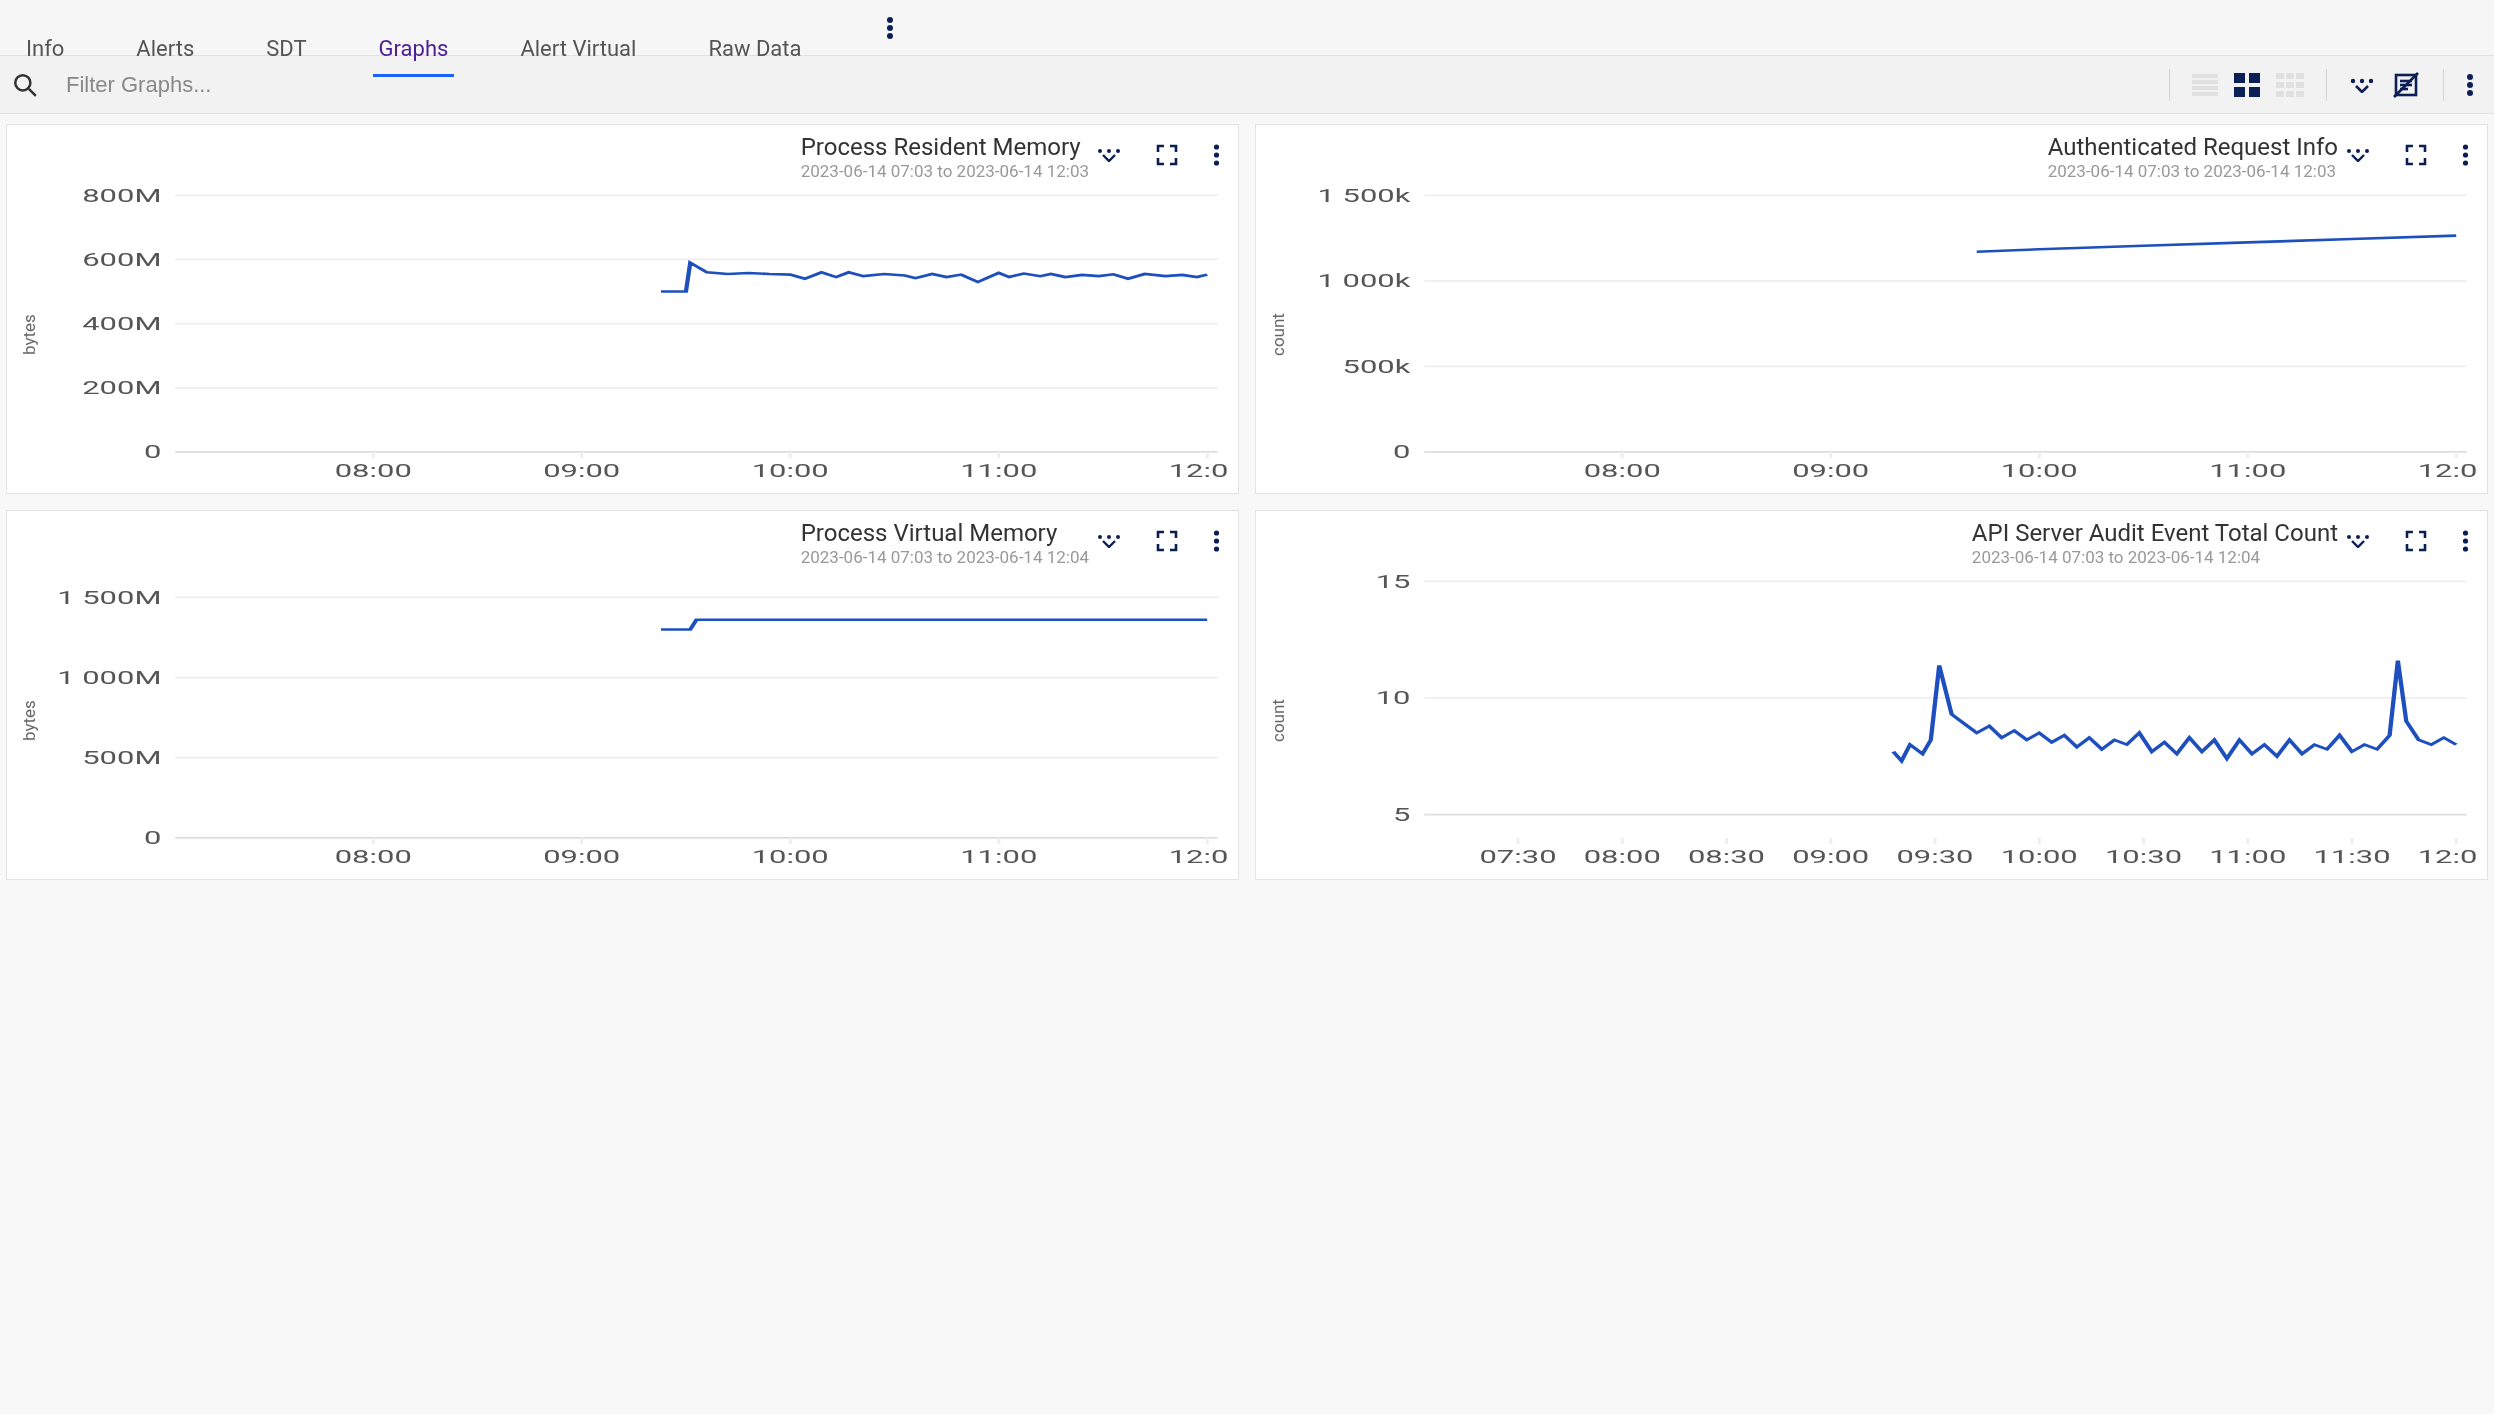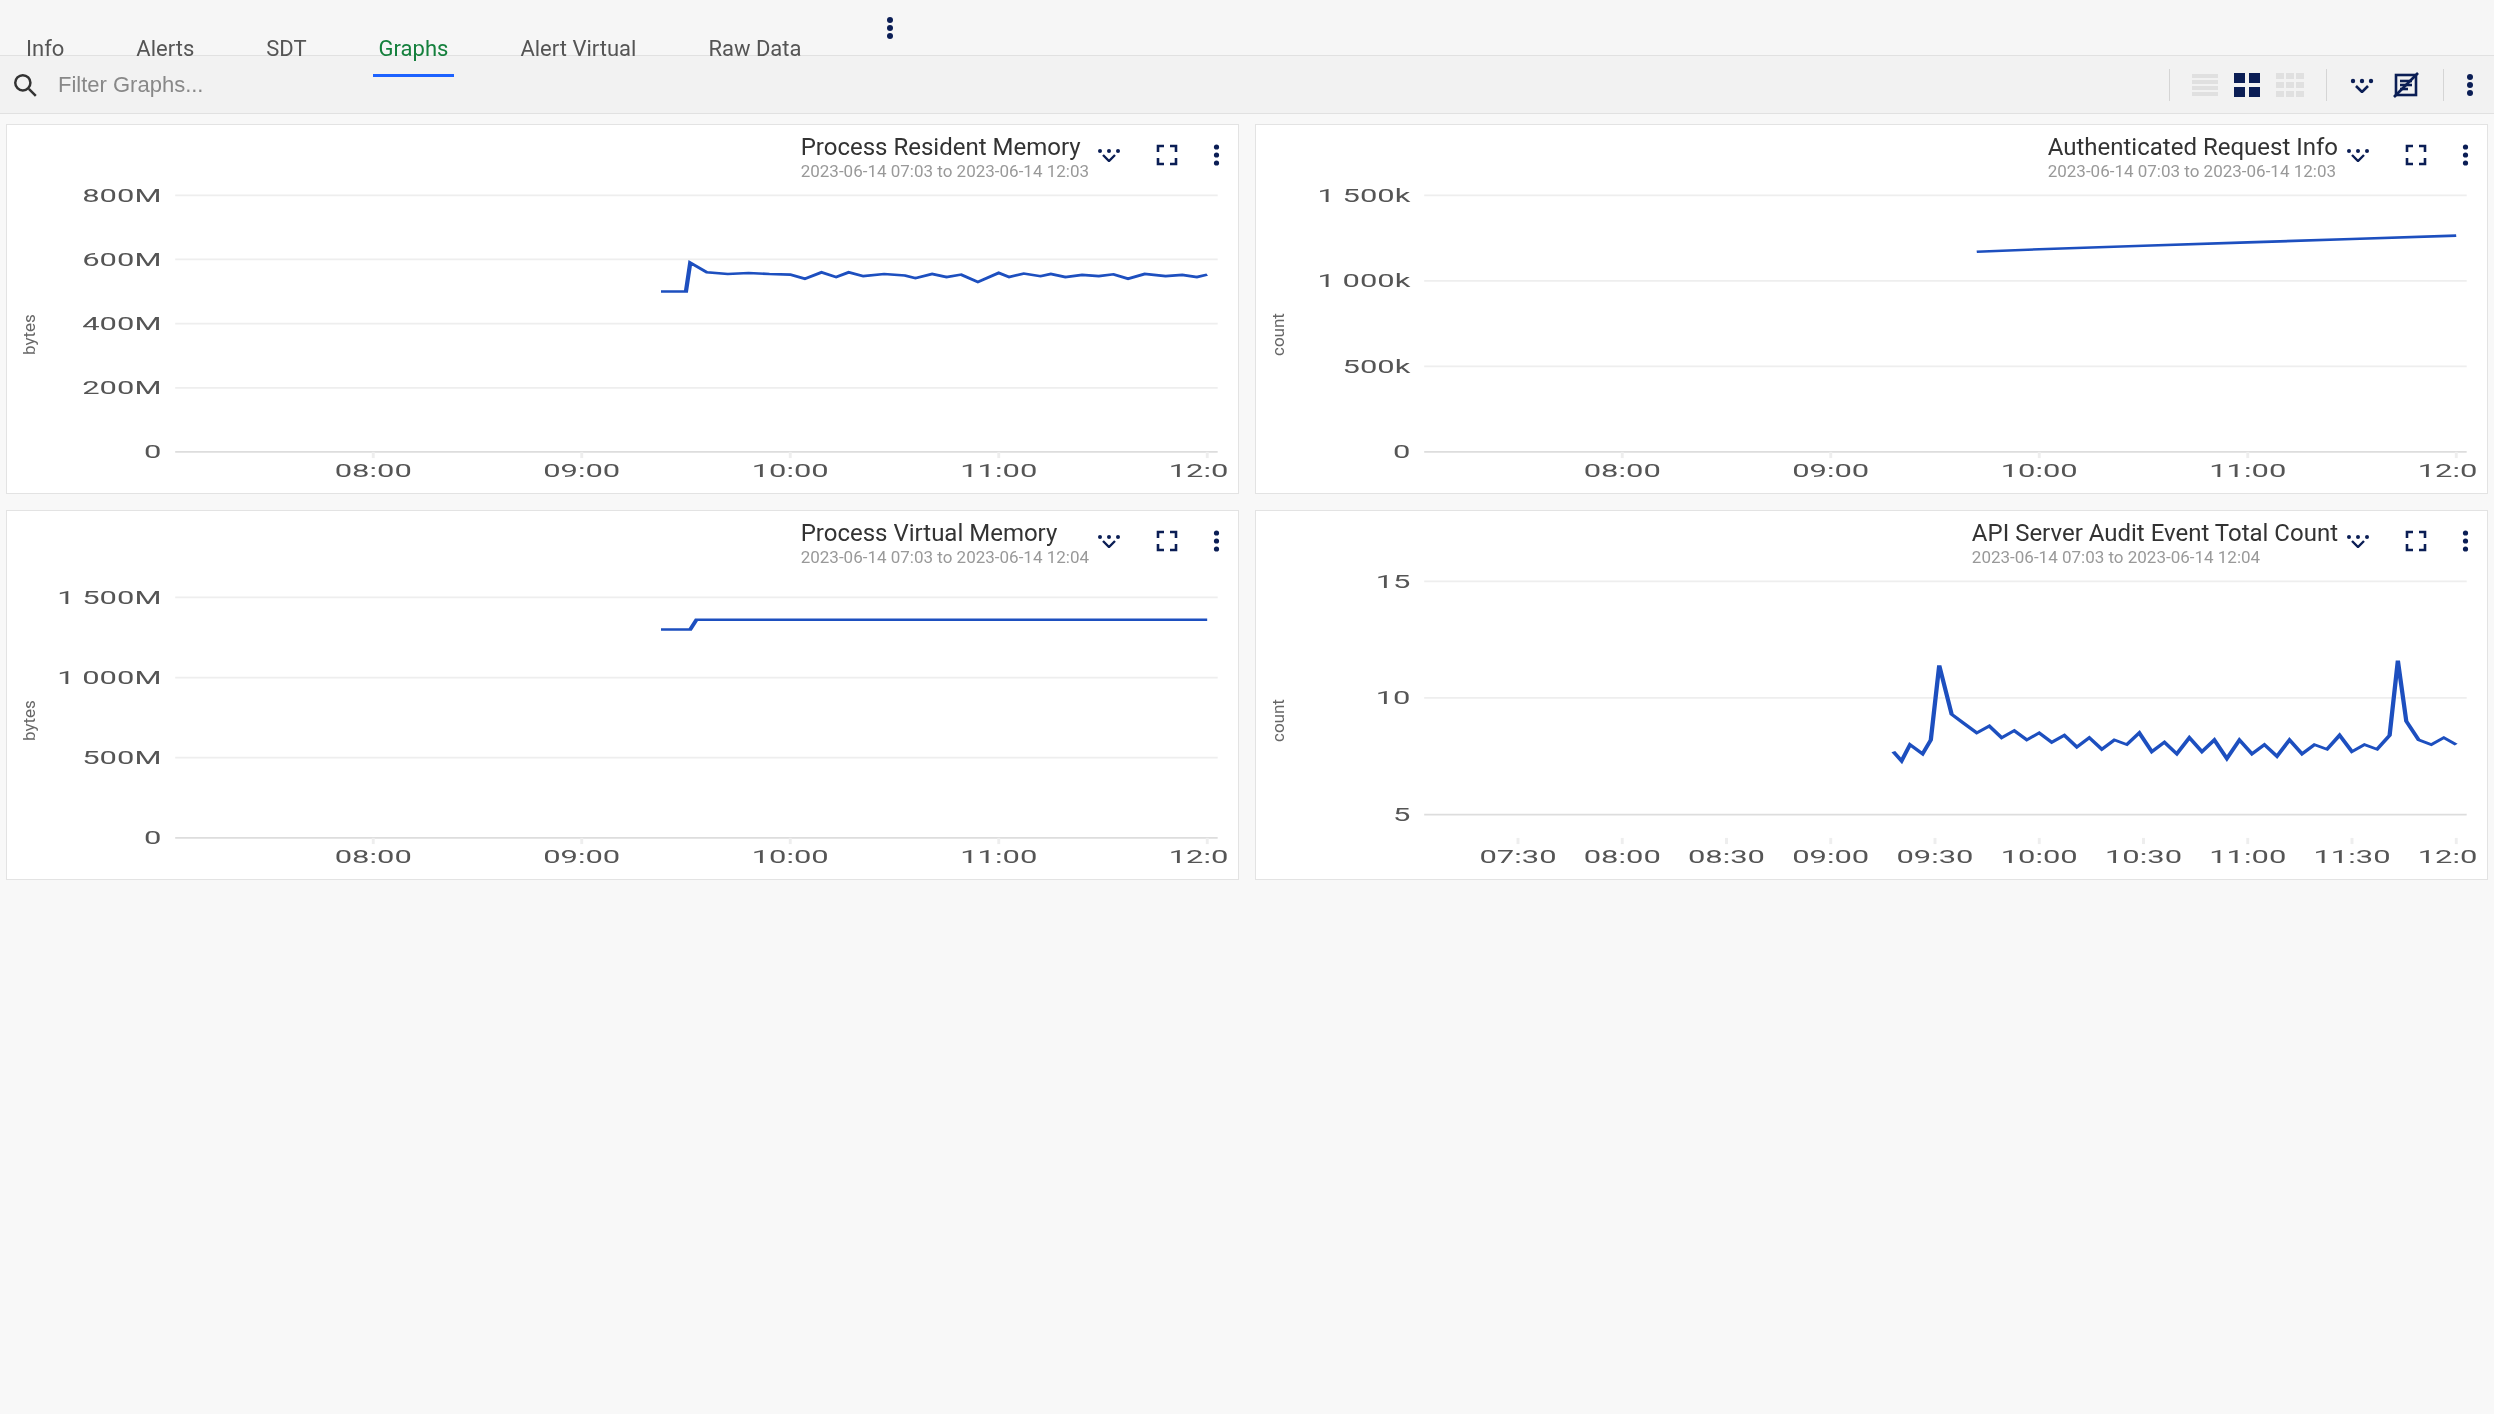--- a/index.html
+++ b/index.html
@@ -25,35 +25,35 @@
     color: #555;
     cursor: pointer;
     height: 100%;
     display: flex;
     align-items: center;
     border-bottom: 3px solid transparent;
     padding: 0 6px;
     margin-top: 44px;
   }
   .tab.selected {
-    color: #15803d;
+    color: #4c1d95;
     border-bottom-color: #1d62ff;
   }
   .tabs-more { margin-left: 10px; display:flex; align-items:center;}
 
   
   .filter-bar {
     display: flex;
     align-items: center;
     background: #f2f2f2;
     border-bottom: 1px solid #e1e1e1;
     height: 58px;
     padding: 0 12px;
   }
-  .filter-left { display:flex; align-items:center; gap:18px; flex:1;}
+  .filter-left { display:flex; align-items:center; gap:26px; flex:1;}
   .filter-input {
     border:none; background:transparent; outline:none;
     font-size:22px; color:#555; width: 400px;
   }
   .filter-input::placeholder { color:#888;}
   .filter-right { display:flex; align-items:center; gap:0; }
   .vsep { width:1px; height:32px; background:#d5d5d5; margin:0 14px;}
 
   .icon-btn { cursor:pointer; display:flex; align-items:center; justify-content:center; padding:4px 8px;}
   .icon-btn.disabled { opacity:.35; cursor:default;}

